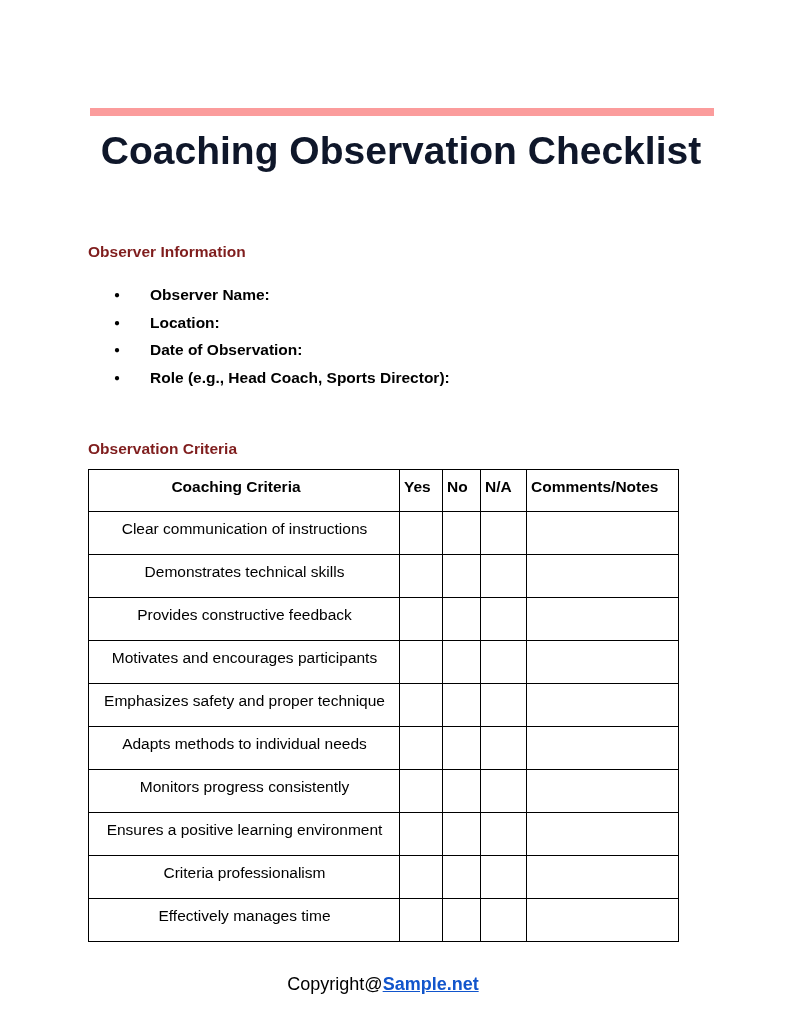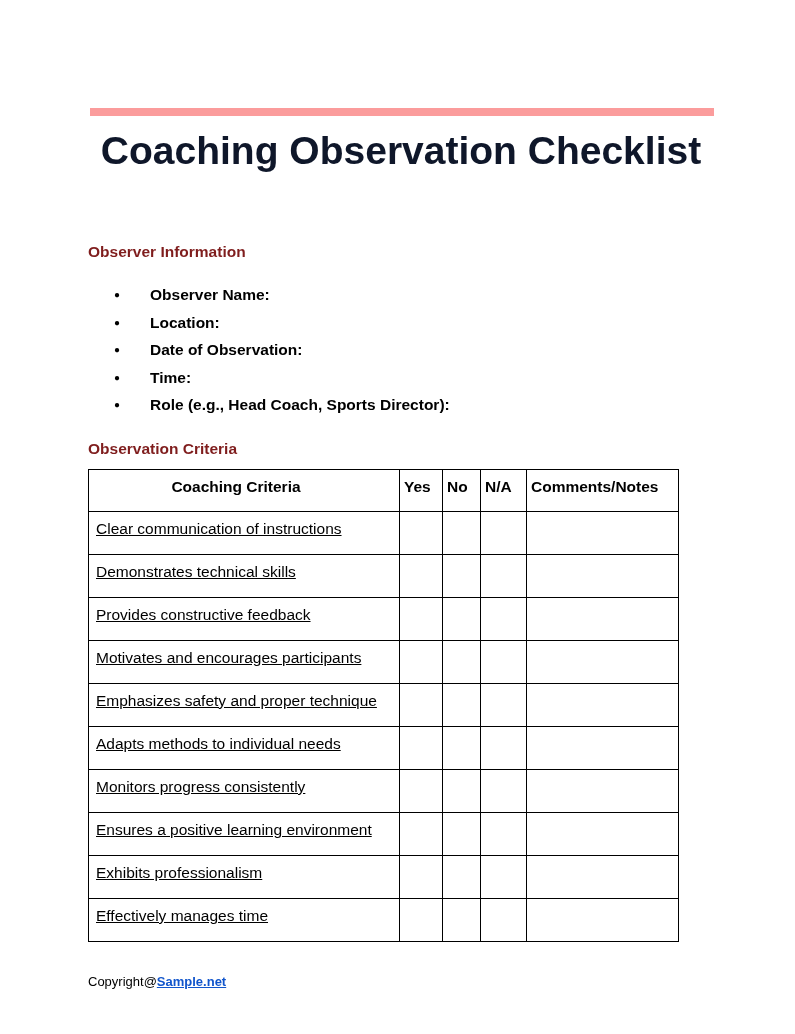--- a/index.html
+++ b/index.html
@@ -85,36 +85,35 @@
   }
   .obs-table th {
     height: 42px;
     font-weight: bold;
     text-align: center;
     padding: 8px 20px 0 4px;
   }
   .obs-table td {
     height: 43px;
     font-weight: normal;
-    text-align: left;
+    text-align: center;
     padding: 8px 6px 0 7px;
-    text-decoration: underline;
   }
   .col-criteria  { width: 311px; }
   .col-yes       { width: 43px; }
   .col-no        { width: 38px; }
   .col-na        { width: 46px; }
   .col-comments  { width: 152px; }
 
   .footer {
     position: absolute;
     left: 88px; top: 974px;
     width: 590px;
-    text-align: left;
-    font-size: 13px;
+    text-align: center;
+    font-size: 18px;
   }
   .footer a {
     color: #1155cc;
     font-weight: bold;
     text-decoration: underline;
   }
 </style>
 </head>
 <body>
 
@@ -123,21 +122,20 @@
   <div class="accent-bar"></div>
 
   <h1 class="page-title">Coaching Observation Checklist</h1>
 
   <h2 class="section-heading observer-heading">Observer Information</h2>
 
   <ul class="observer-list">
     <li>Observer Name:</li>
     <li>Location:</li>
     <li>Date of Observation:</li>
-    <li>Time:</li>
     <li>Role (e.g., Head Coach, Sports Director):</li>
   </ul>
 
   <h2 class="section-heading criteria-heading">Observation Criteria</h2>
 
   <table class="obs-table">
     <colgroup>
       <col class="col-criteria">
       <col class="col-yes">
       <col class="col-no">
@@ -204,21 +202,21 @@
         <td></td>
       </tr>
       <tr>
         <td>Ensures a positive learning environment</td>
         <td></td>
         <td></td>
         <td></td>
         <td></td>
       </tr>
       <tr>
-        <td>Exhibits professionalism</td>
+        <td>Criteria professionalism</td>
         <td></td>
         <td></td>
         <td></td>
         <td></td>
       </tr>
       <tr>
         <td>Effectively manages time</td>
         <td></td>
         <td></td>
         <td></td>

